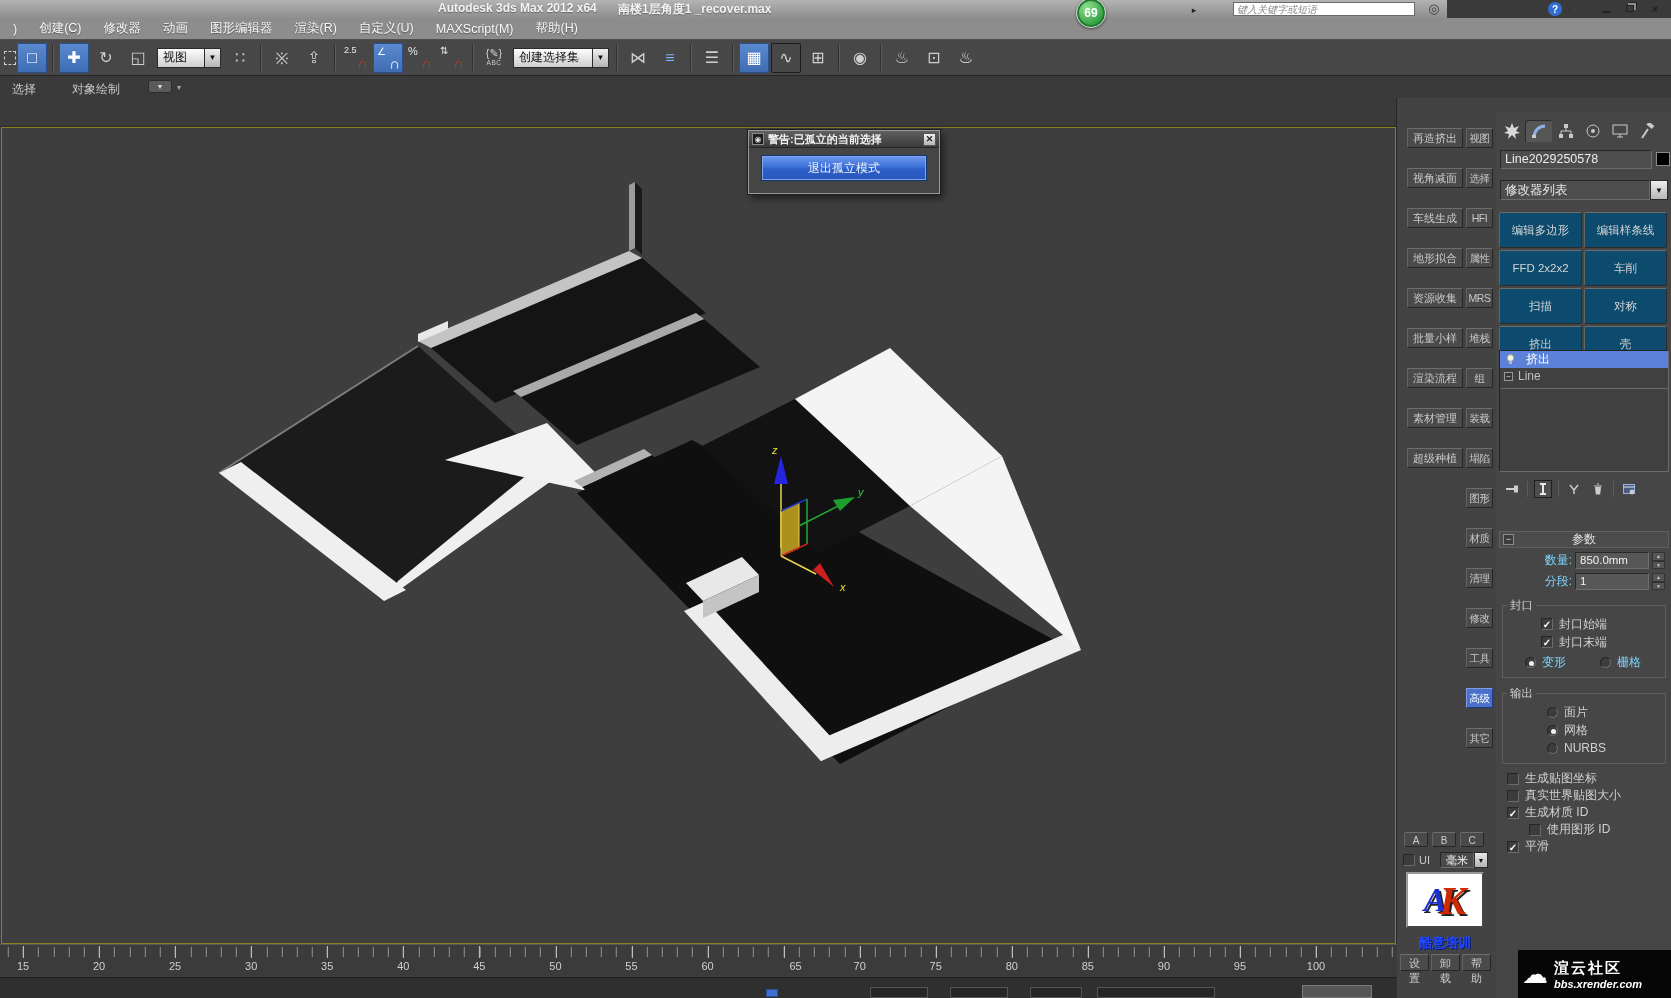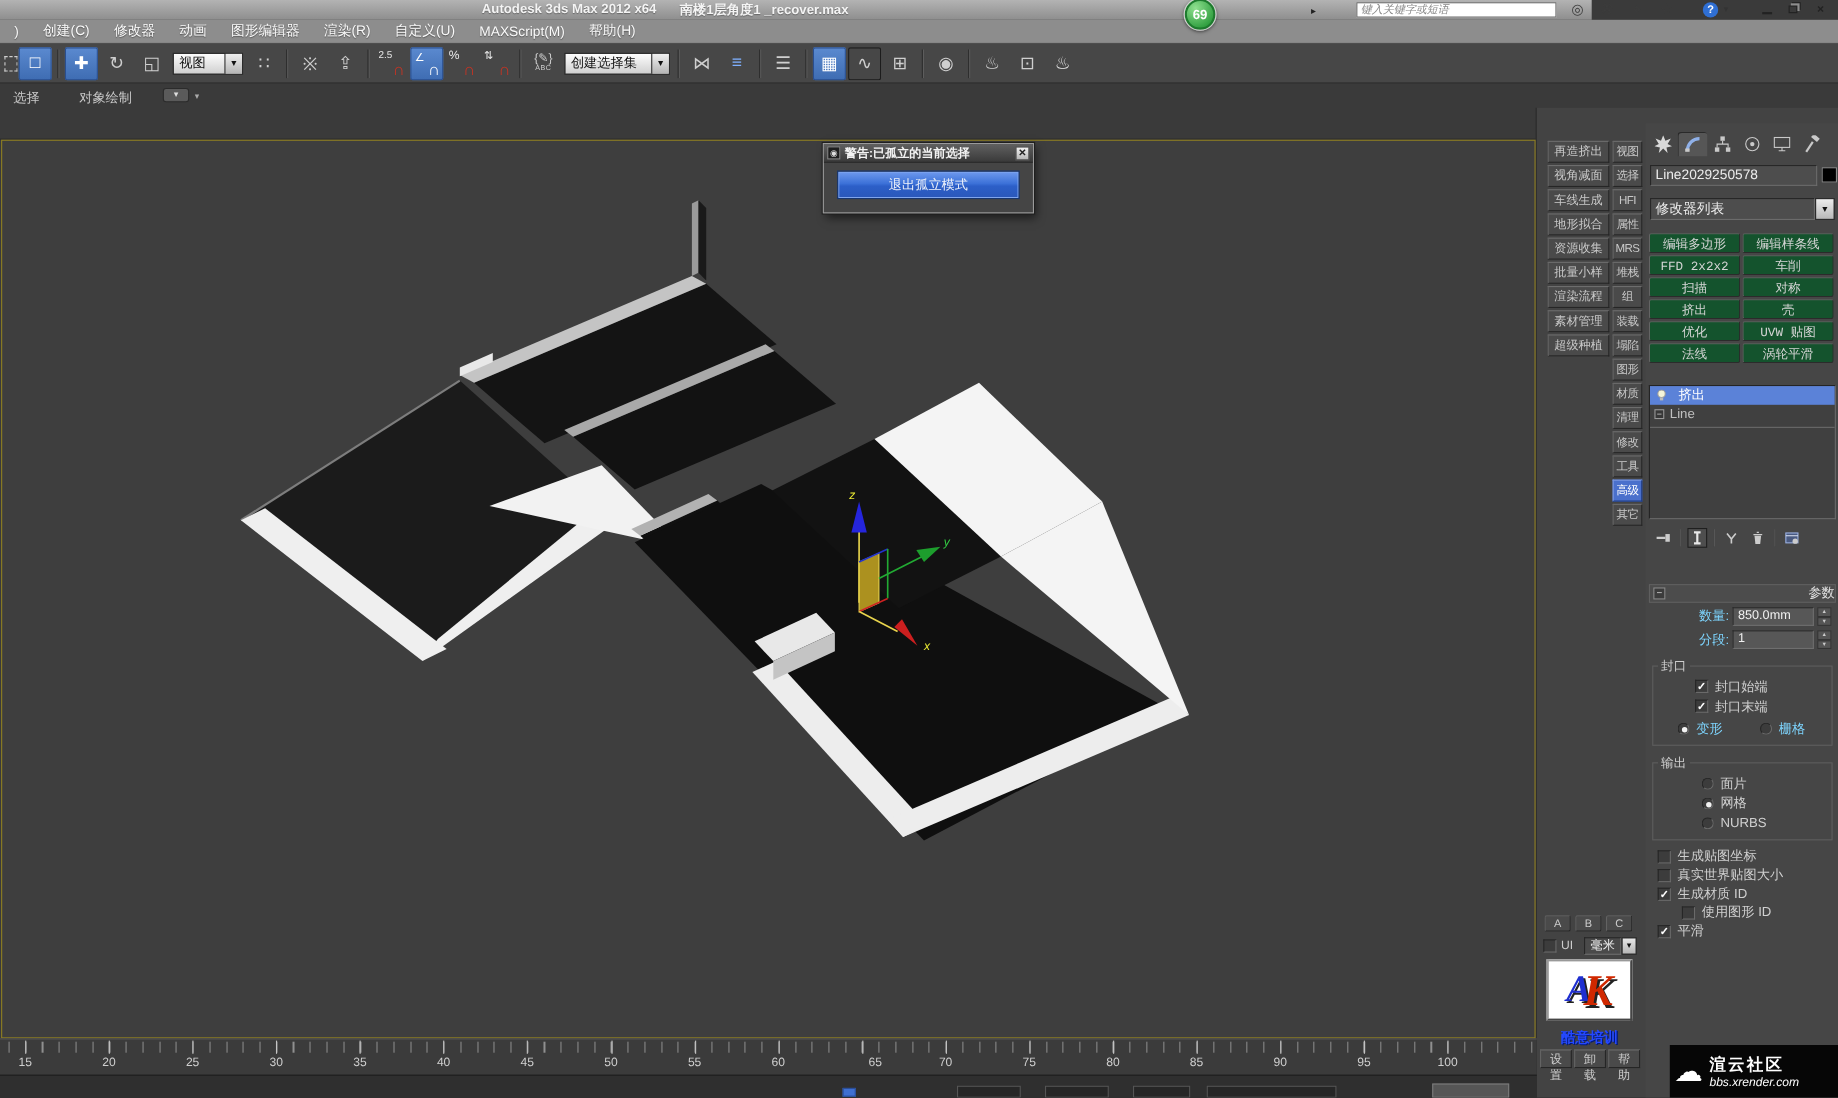--- a/index.html
+++ b/index.html
@@ -55,21 +55,21 @@
   #dlg-title{height:17px;display:flex;align-items:center;gap:4px;padding:0 3px;background:linear-gradient(#606060,#3a3a3a);border-bottom:1px solid #272727;}
   #dlg-icon{width:12px;height:12px;background:#1e1e1e;border:1px solid #888;color:#ddd;font-size:8px;display:flex;align-items:center;justify-content:center;}
   #dlg-text{flex:1;font-size:11px;font-weight:bold;color:#f2f2f2;white-space:nowrap;}
   #dlg-close{width:13px;height:13px;background:linear-gradient(#f2f2f2,#b5b5b5);border:1px solid #555;color:#222;font-size:9px;font-weight:bold;display:flex;align-items:center;justify-content:center;}
   #dlg-btn{margin:7px auto 0;width:166px;height:26px;display:flex;align-items:center;justify-content:center;
     background:linear-gradient(#6f9aee 0%,#3c71d8 45%,#2c5fc8 55%,#2a57ba 100%);
     border:1px solid #17356e;box-shadow:inset 0 0 0 1px #7fa5ee;color:#eef2fa;font-size:12px;}
 
   
   #rightbg{left:1396px;top:98px;width:275px;height:900px;background:#434343;border-left:1px solid #272727;}
-  .ubtn{display:block;width:56px;height:20px;margin-bottom:2px;background:#4a4a4a;border:1px solid;border-color:#6d6d6d #262626 #262626 #636363;border-radius:0;color:#c9c9c9;font-size:11px;padding:0;line-height:18px;text-align:center;white-space:nowrap;}
+  .ubtn{display:block;width:56px;height:20px;margin-bottom:20px;background:#4a4a4a;border:1px solid;border-color:#6d6d6d #262626 #262626 #636363;border-radius:0;color:#c9c9c9;font-size:11px;padding:0;line-height:18px;text-align:center;white-space:nowrap;}
   .ubtn-b{width:27px;font-size:10.5px;letter-spacing:-0.5px;}
   .ubtn.active{background:#4a70cc;color:#fff;border-color:#7e9ae0 #24folded;border-color:#7e9ae0 #1e3a80 #1e3a80 #7e9ae0;}
   #utilA{left:1407px;top:128px;}
   #utilB{left:1466px;top:128px;}
 
   #abcrow{left:1404px;top:832px;display:flex;gap:4px;}
   .abc{width:24px;height:15px;background:#4a4a4a;border:1px solid;border-color:#6d6d6d #262626 #262626 #636363;color:#ccc;font-size:10px;line-height:13px;text-align:center;border-radius:2px;}
   #uirow{left:1403px;top:852px;display:flex;align-items:center;gap:4px;}
   #unitdd{display:flex;margin-left:6px;}
   #unitfield{width:34px;height:16px;background:#4a4a4a;border:1px solid;border-color:#262626 #6d6d6d #6d6d6d #262626;color:#eee;font-size:11px;text-align:center;line-height:14px;}
@@ -85,38 +85,38 @@
   #cmdpanel{left:1496px;top:112px;width:175px;height:886px;background:#464646;}
   #cmdtabs{position:absolute;left:2px;top:8px;display:flex;}
   .ctab{width:27px;height:22px;display:flex;align-items:center;justify-content:center;border-radius:3px 3px 0 0;}
   .ctab.active{background:#565656;box-shadow:inset 1px 1px 0 #2a2a2a;}
   #namefield{position:absolute;left:4px;top:38px;width:152px;height:19px;background:#4d4d4d;border:1px solid;border-color:#272727 #6b6b6b #6b6b6b #272727;color:#ececec;font-size:12.5px;padding:1px 4px;}
   #colorswatch{position:absolute;left:160px;top:40px;width:14px;height:14px;background:#000;border:1px solid #8a8a8a;}
   #modlist{position:absolute;left:4px;top:68px;display:flex;}
   #modlist .fld{width:150px;height:20px;background:#4d4d4d;border:1px solid;border-color:#272727 #6b6b6b #6b6b6b #272727;color:#ececec;font-size:12.5px;padding:1px 4px;}
   #modlist .arr{width:18px;height:20px;background:linear-gradient(#ececec,#b8b8b8);border:1px solid #2b2b2b;display:flex;align-items:center;justify-content:center;font-size:8px;color:#111;}
   #modgrid{position:absolute;left:3px;top:100px;width:170px;display:grid;grid-template-columns:83px 83px;gap:2px 2px;}
-  .mbtn{height:18px;background:#14532d;border:1px solid;border-color:#6e6e6e #2b2b2b #2b2b2b #646464;border-radius:2px;color:#d5d5d5;font-size:11.5px;line-height:17px;text-align:center;white-space:nowrap;overflow:hidden;font-family:Liberation Mono, monospace;}
+  .mbtn{height:36px;background:#0c4a6e;border:1px solid;border-color:#6e6e6e #2b2b2b #2b2b2b #646464;border-radius:2px;color:#d5d5d5;font-size:11.5px;line-height:17px;text-align:center;white-space:nowrap;overflow:hidden;}
   #stackbox{position:absolute;left:3px;top:238px;width:170px;height:122px;background:#404040;border:1px solid;border-color:#242424 #6a6a6a #6a6a6a #242424;overflow:hidden;}
   .stk-sel{height:17px;background:#5b82d8;color:#fff;font-size:12px;display:flex;align-items:center;gap:6px;padding-left:4px;}
   .stk-sel .lbl{margin-left:22px;}
   .stk-line{height:16px;display:flex;align-items:center;gap:5px;padding-left:4px;color:#c0c0c0;font-size:12px;position:relative;}
   .minusbox{width:9px;height:9px;border:1px solid #999;background:#383838;color:#ddd;font-size:8px;line-height:7px;text-align:center;}
   .stack-child{height:15px;color:#b5b5b5;font-size:12px;padding-left:28px;position:relative;display:flex;align-items:center;}
   .stack-child::before{content:"";position:absolute;left:9px;top:-8px;height:15px;width:13px;border-left:1px dotted #8d8d8d;border-bottom:1px dotted #8d8d8d;}
   #stacksep{border-top:1px solid #6a6a6a;margin-top:4px;}
   #stacktools{position:absolute;left:3px;top:366px;width:170px;height:21px;display:flex;align-items:center;gap:6px;padding-left:4px;}
   .stool{display:flex;align-items:center;justify-content:center;width:18px;height:18px;}
   .stool.framed{border:1px solid #1f1f1f;background:#4e4e4e;}
   .sdiv{width:1px;height:16px;background:#2c2c2c;border-right:1px solid #5c5c5c;}
 
   #params{position:absolute;left:3px;top:419px;width:170px;}
   #p-head{height:17px;background:#4c4c4c;border:1px solid #5f5f5f;display:flex;align-items:center;color:#e0e0e0;font-size:12px;position:relative;}
   #p-minus{position:absolute;left:3px;width:11px;height:11px;border:1px solid #8a8a8a;background:#3c3c3c;color:#ddd;font-size:9px;line-height:9px;text-align:center;}
-  #p-title{flex:1;text-align:right;}
+  #p-title{flex:1;text-align:center;}
   .prow{display:flex;align-items:center;justify-content:flex-end;margin:4px 4px 0 0;gap:3px;}
   .plabel{color:#7dd3fc;font-size:12px;}
   .pfield{width:74px;height:17px;background:#575757;border:1px solid;border-color:#2a2a2a #6e6e6e #6e6e6e #2a2a2a;color:#f0f0f0;font-size:11.5px;padding:1px 4px;}
   .spin{width:13px;height:17px;display:flex;flex-direction:column;}
   .spin span{flex:1;background:#555;border:1px solid #333;color:#ccc;font-size:5px;line-height:6px;text-align:center;}
   fieldset{border:1px solid #5e5e5e;margin:8px 3px 0;padding:2px 0 6px;}
   legend{color:#d0d0d0;font-size:11.5px;padding:0 3px;margin-left:4px;}
   .cbrow{display:flex;align-items:center;gap:6px;height:18px;padding-left:6px;color:#d0d0d0;font-size:12px;}
   .cb{width:12px;height:12px;background:#3c3c3c;border:1px solid;border-color:#262626 #6a6a6a #6a6a6a #262626;color:#fff;font-size:10px;line-height:11px;text-align:center;font-weight:bold;}
   .rb{width:11px;height:11px;border-radius:50%;background:#3c3c3c;border:1px solid;border-color:#262626 #6a6a6a #6a6a6a #262626;position:relative;}
@@ -133,21 +133,21 @@
   #ruler{left:0;top:944px;width:1397px;height:33px;background:#3b3b3b;border-top:1px solid #555;}
   #ticks{position:absolute;left:0;top:2px;width:1397px;height:10px;
     background:repeating-linear-gradient(to right,#8f8f8f 0 1px,transparent 1px 15.21px);background-position-x:7.8px;}
   .tl-label{position:absolute;top:15px;transform:translateX(-50%);color:#cfcfcf;font-size:11px;}
   .tl-label::before{content:"";position:absolute;left:50%;top:-14px;width:1px;height:12px;background:#c5c5c5;}
   #status{left:0;top:977px;width:1397px;height:21px;background:#2f2f2f;border-top:1px solid #1e1e1e;}
   .stw{position:absolute;background:#262626;border:1px solid #555;}
   #watermark{left:1518px;top:950px;width:153px;height:48px;background:#060606;display:flex;align-items:center;gap:6px;padding:2px 4px;z-index:25;}
   #wm-logo{color:#fff;font-size:26px;line-height:1;}
   #wm-txt .l1{color:#fff;font-size:15px;font-weight:bold;letter-spacing:2px;}
-  #wm-txt .l2{color:#fff;font-size:11px;font-weight:normal;font-style:italic;}
+  #wm-txt .l2{color:#fff;font-size:11px;font-weight:bold;font-style:italic;}
 </style>
 </head>
 <body>
 
 <div id="stage">
 
   <div id="titlebar" class="abs">
     <div class="ttl" style="left:438px;">Autodesk 3ds Max  2012 x64</div>
     <div class="ttl" style="left:618px;">南楼1层角度1 _recover.max</div>
     <div class="tb-ic" style="left:1188px;top:1px;width:12px;color:#222;font-size:9px;">▸</div>

